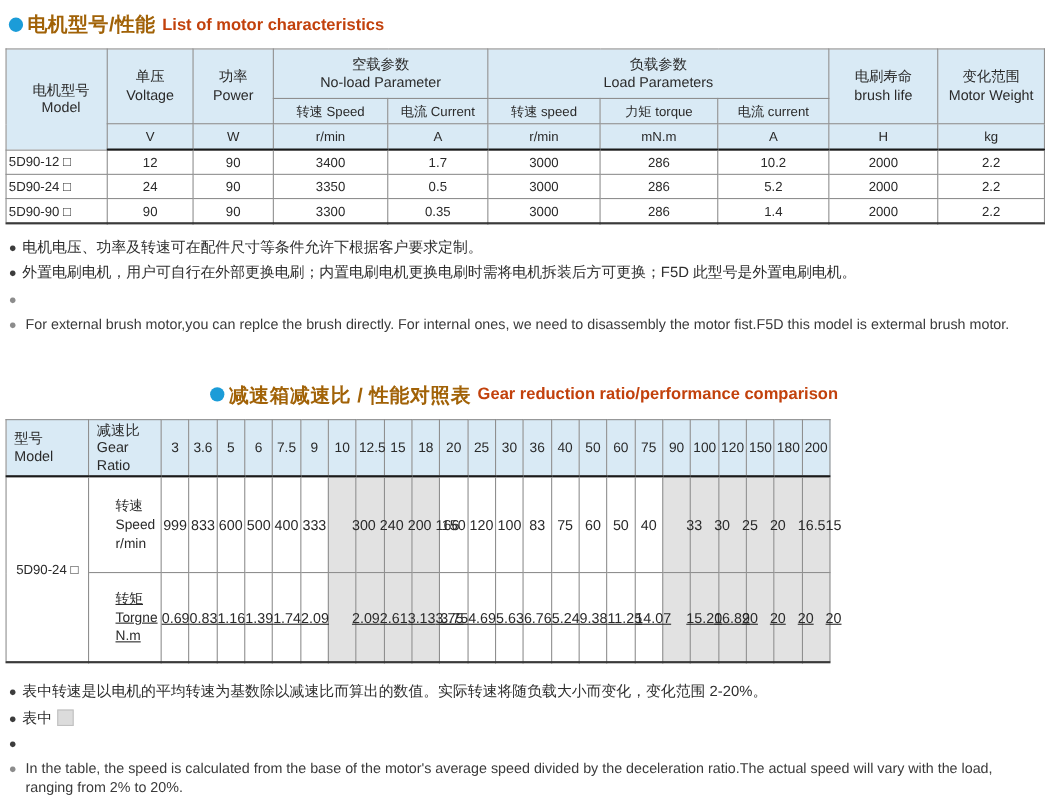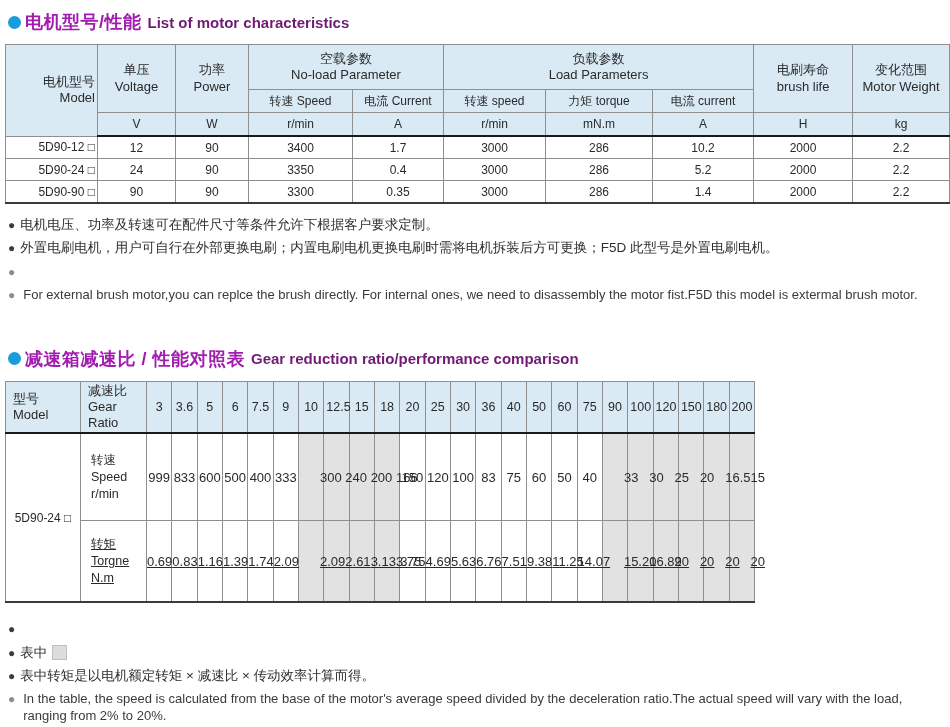--- a/index.html
+++ b/index.html
@@ -6,53 +6,53 @@
   body{
     width:950px;height:727px;overflow:hidden;background:#ffffff;
     font-family:"Liberation Sans","DejaVu Sans",sans-serif;color:#222;
     --accent:#1b9cd8;--header-bg:#d9eaf5;--shaded-bg:#e2e2e2;
     --thin:#8f8f8f;--thick:#1a1a1a;
   }
   .page{padding:6px 5px 0 5px;}
   
   .sec-title{display:flex;align-items:center;margin:4px 0 10px 3px;}
   .dot{width:13px;height:13px;border-radius:50%;background:var(--accent);flex:0 0 auto;margin-right:4px;}
-  .t-zh{font-size:18px;font-weight:bold;color:#a21caf;letter-spacing:0.5px;}
-  .t-en{font-size:15px;font-weight:bold;color:#701a75;margin-left:6px;}
+  .t-zh{font-size:18px;font-weight:bold;color:#a16207;letter-spacing:0.5px;}
+  .t-en{font-size:15px;font-weight:bold;color:#c2410c;margin-left:6px;}
   
   table{border-collapse:collapse;table-layout:fixed;width:750px;color:#2a2a2a;}
   td{border:1px solid var(--thin);text-align:center;vertical-align:middle;padding:1px 2px;font-size:12px;}
   .t1 td.hd{background:var(--header-bg);}
   .t1{border-bottom:2px solid #3a3a3a;}
   .t1 .hrow1 td{height:42px;font-size:13px;}
   .t1 .hrow2 td{height:20px;}
   .t1 .units td{height:20px;border-bottom:2px solid var(--thick);}
   .t1 .drow td{height:19px;}
-  .t1 td.model-h{text-align:right;padding-left:10px;}
-  .t1 .drow td.model-c{text-align:right;}
+  .t1 td.model-h{text-align:center;padding-left:10px;}
+  .t1 .drow td.model-c{text-align:left;}
   .hd2 div{line-height:1.25;}
   
   .t2{border-bottom:2px solid #3a3a3a;}
   .t2 .hrow td{background:var(--header-bg);height:46px;border-bottom:2px solid var(--thick);font-size:12.5px;}
   .t2 td.model-h,.t2 td.ratio-hl{text-align:left;padding-left:7px;font-size:13px;}
-  .t2 .label-cell{text-align:left;padding-left:10px;font-size:12.5px;line-height:1.35;}
+  .t2 .label-cell{text-align:left;padding-left:24px;font-size:12.5px;line-height:1.35;}
   .t2 .speed-r td{height:84px;}
   .t2 .torque-r td{height:78px;text-decoration:underline;}
   .t2 td.val{font-size:13px;padding:0;}
   .t2 td.shaded{background:var(--shaded-bg);padding-left:21px;}
   
   .notes{margin:13px 0 0 3px;}
   .note{display:flex;align-items:flex-start;margin-bottom:6px;line-height:1.25;}
   .note .bullet{margin-right:5px;font-size:12px;line-height:1.45;}
   .note.zh{font-size:13.5px;color:#2e2e2e;}
   .note.zh .bullet{color:#3c3c3c;}
   .note.en{font-size:13px;color:#3a3a3a;}
   .note.en .bullet{color:#8c8c8c;margin-right:8px;}
   .graybox{display:inline-block;width:13px;height:13px;background:#dcdcdc;border:1px solid #c0c0c0;margin:0 5px;vertical-align:-2px;flex:0 0 auto;}
-  .gap-lg{margin-top:42px;}
+  .gap-lg{margin-top:42px;justify-content:center;}
 </style>
 </head>
 <body style="--accent: #1b9cd8; --header-bg: #d9eaf5; --shaded-bg: #e2e2e2;">
 
 <div class="page">
 
   <div class="sec-title">
     <span class="dot"></span>
     <span class="t-zh">电机型号/性能</span>
     <span class="t-en">List of motor characteristics</span>
@@ -130,21 +130,21 @@
       <td>286</td>
       <td>10.2</td>
       <td>2000</td>
       <td>2.2</td>
     </tr>
     <tr class="drow">
       <td class="model-c">5D90-24 □</td>
       <td>24</td>
       <td>90</td>
       <td>3350</td>
-      <td>0.4</td>
+      <td>0.5</td>
       <td>3000</td>
       <td>286</td>
       <td>5.2</td>
       <td>2000</td>
       <td>2.2</td>
     </tr>
     <tr class="drow">
       <td class="model-c">5D90-90 □</td>
       <td>90</td>
       <td>90</td>
@@ -268,46 +268,46 @@
           <td class="val">1.74</td>
           <td class="val">2.09</td>
           <td class="val shaded">2.09</td>
           <td class="val shaded">2.61</td>
           <td class="val shaded">3.13</td>
           <td class="val shaded">3.75</td>
           <td class="val">3.75</td>
           <td class="val">4.69</td>
           <td class="val">5.63</td>
           <td class="val">6.76</td>
-          <td class="val">7.51</td>
+          <td class="val">5.24</td>
           <td class="val">9.38</td>
           <td class="val">11.25</td>
           <td class="val">14.07</td>
           <td class="val shaded">15.20</td>
           <td class="val shaded">16.89</td>
           <td class="val shaded">20</td>
           <td class="val shaded">20</td>
           <td class="val shaded">20</td>
           <td class="val shaded">20</td>
         </tr>
   </tbody>
     </table>
 
   <div class="notes" style="margin-top:18px;">
     <div class="note zh">
       <span class="bullet">●</span>
+      <span>表中转速是以电机的平均转速为基数除以减速比而算出的数值。实际转速将随负载大小而变化，变化范围 2-20%。</span>
     </div>
     <div class="note zh">
       <span class="bullet">●</span>
       <span>表中</span>
       <span class="graybox"></span>
     </div>
     <div class="note zh">
       <span class="bullet">●</span>
-      <span>表中转矩是以电机额定转矩 × 减速比 × 传动效率计算而得。</span>
     </div>
     <div class="note en">
       <span class="bullet">●</span>
       <span>In the table, the speed is calculated from the base of the motor's average speed  divided by the deceleration ratio.The actual speed will vary with the load, ranging from 2% to 20%.</span>
     </div>
 
   </div>
 
 </div>
 

